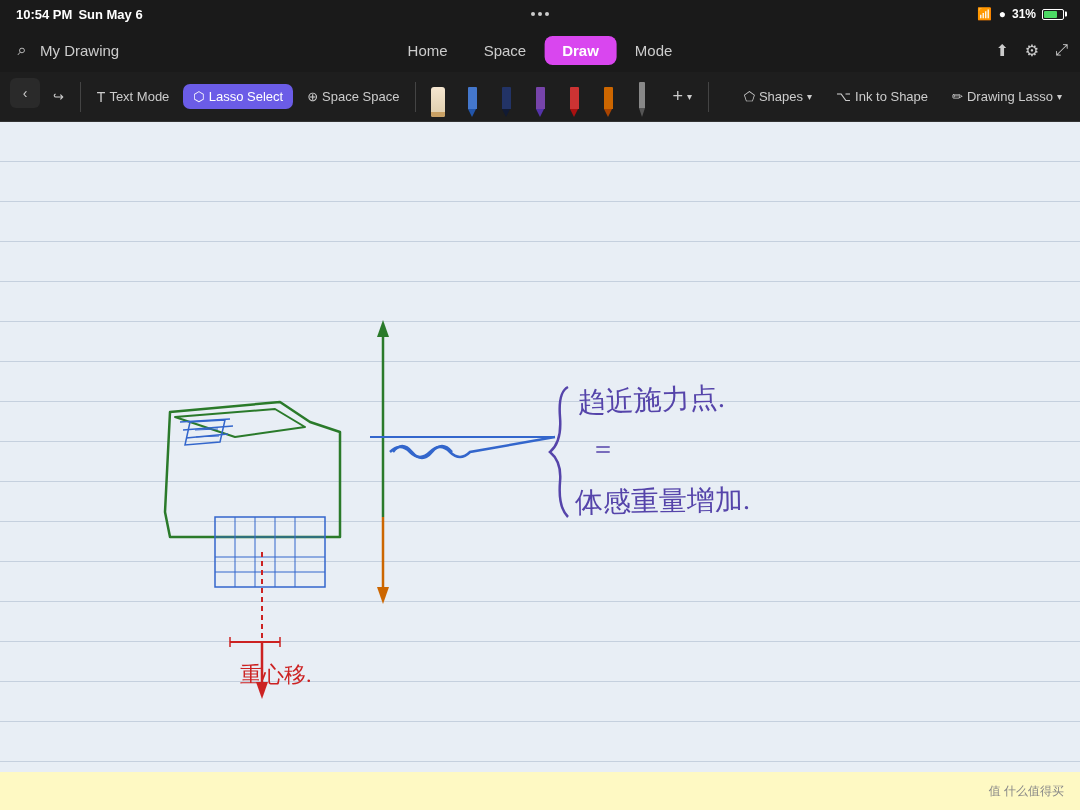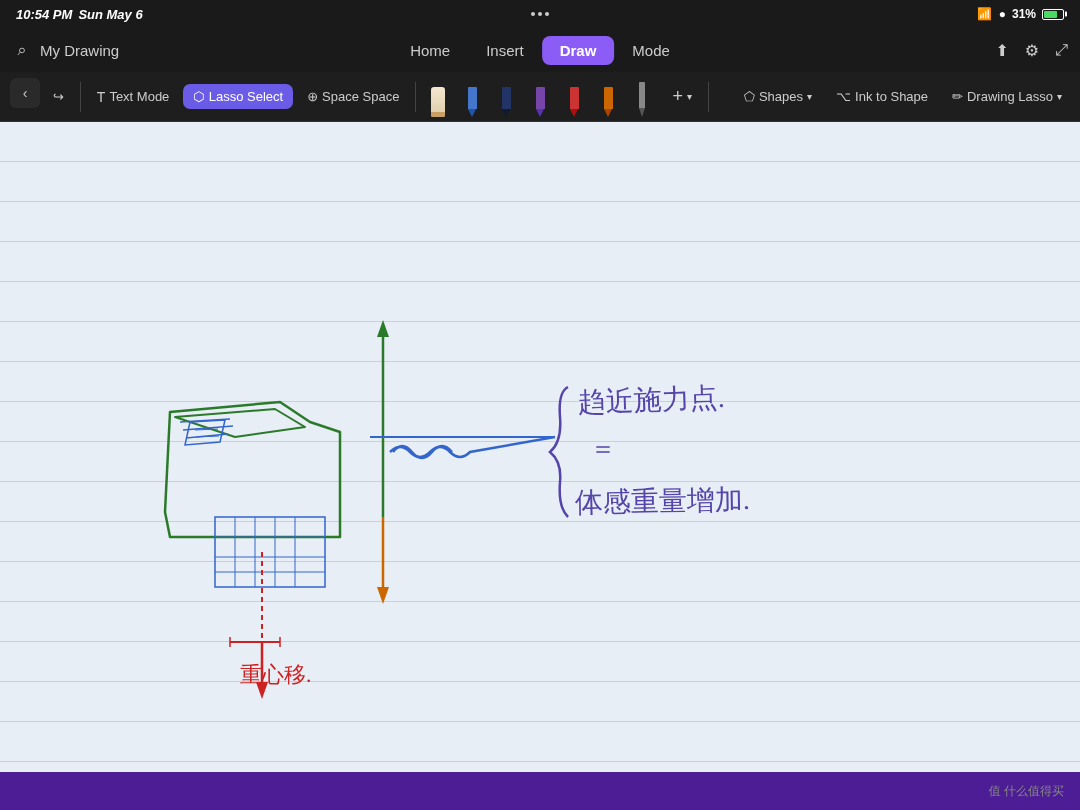--- a/index.html
+++ b/index.html
@@ -16,21 +16,21 @@
     #status-bar {
       display: flex;
       justify-content: space-between;
       align-items: center;
       height: 28px;
       padding: 0 16px;
       background: #1a1a1a;
       font-size: 13px;
       font-weight: 600;
     }
-    .status-left { display: flex; align-items: flex-end; gap: 6px; font-style: italic; }
+    .status-left { display: flex; align-items: flex-end; gap: 6px; }
     .status-right { display: flex; align-items: center; gap: 6px; font-size: 12px; }
     .battery-icon {
       display: inline-block;
       width: 22px; height: 11px;
       border: 1.5px solid #fff;
       border-radius: 2px;
       position: relative;
     }
     .battery-icon::after {
       content: '';
@@ -79,21 +79,21 @@
       justify-content: flex-end;
     }
     .nav-tab {
       padding: 6px 18px;
       border-radius: 8px;
       font-size: 15px;
       cursor: pointer;
       color: #ccc;
     }
     .nav-tab.active {
-      background: #8b5cf6;
+      background: #d946ef;
       color: #fff;
       font-weight: 600;
     }
     .search-icon-nav {
       width: 20px; height: 20px;
       display: flex; align-items: center; justify-content: center;
       font-size: 16px;
       color: #ccc;
       cursor: pointer;
     }
@@ -210,21 +210,21 @@
       width: 100%;
       height: 100%;
     }
 
     
     #bottom-bar {
       display: flex;
       align-items: center;
       justify-content: flex-end;
       height: 38px;
-      background: #4c1d95;
+      background: #fef9c3;
       padding: 0 16px;
       font-size: 12px;
       color: #888;
     }
     .watermark {
       font-size: 12px;
       color: #888;
     }
   </style>
 </head>
@@ -252,21 +252,21 @@
   </div>
 </div>
 
 <div id="top-nav">
   <div class="nav-left">
     <span class="search-icon-nav">⌕</span>
     <span class="notebook-title">My Drawing</span>
   </div>
   <div class="nav-center">
     <div class="nav-tab">Home</div>
-    <div class="nav-tab">Insert</div>
+    <div class="nav-tab">Space</div>
     <div class="nav-tab active">Draw</div>
     <div class="nav-tab">Mode</div>
   </div>
   <div class="nav-right">
     <span style="font-size:16px;color:#ccc;cursor:pointer;">⬆</span>
     <span style="font-size:16px;color:#ccc;cursor:pointer;">⚙</span>
     <span style="font-size:16px;color:#ccc;cursor:pointer;">⤢</span>
   </div>
 </div>
 

